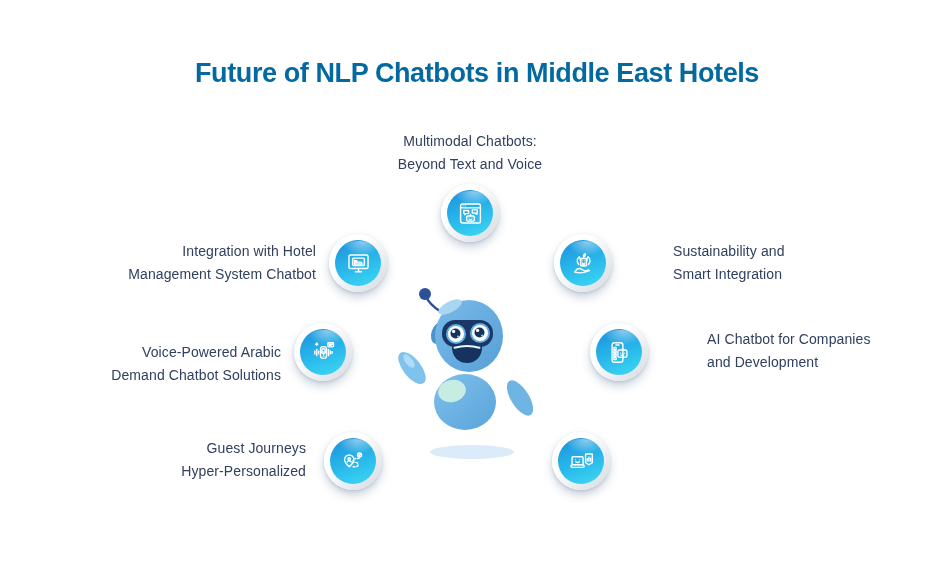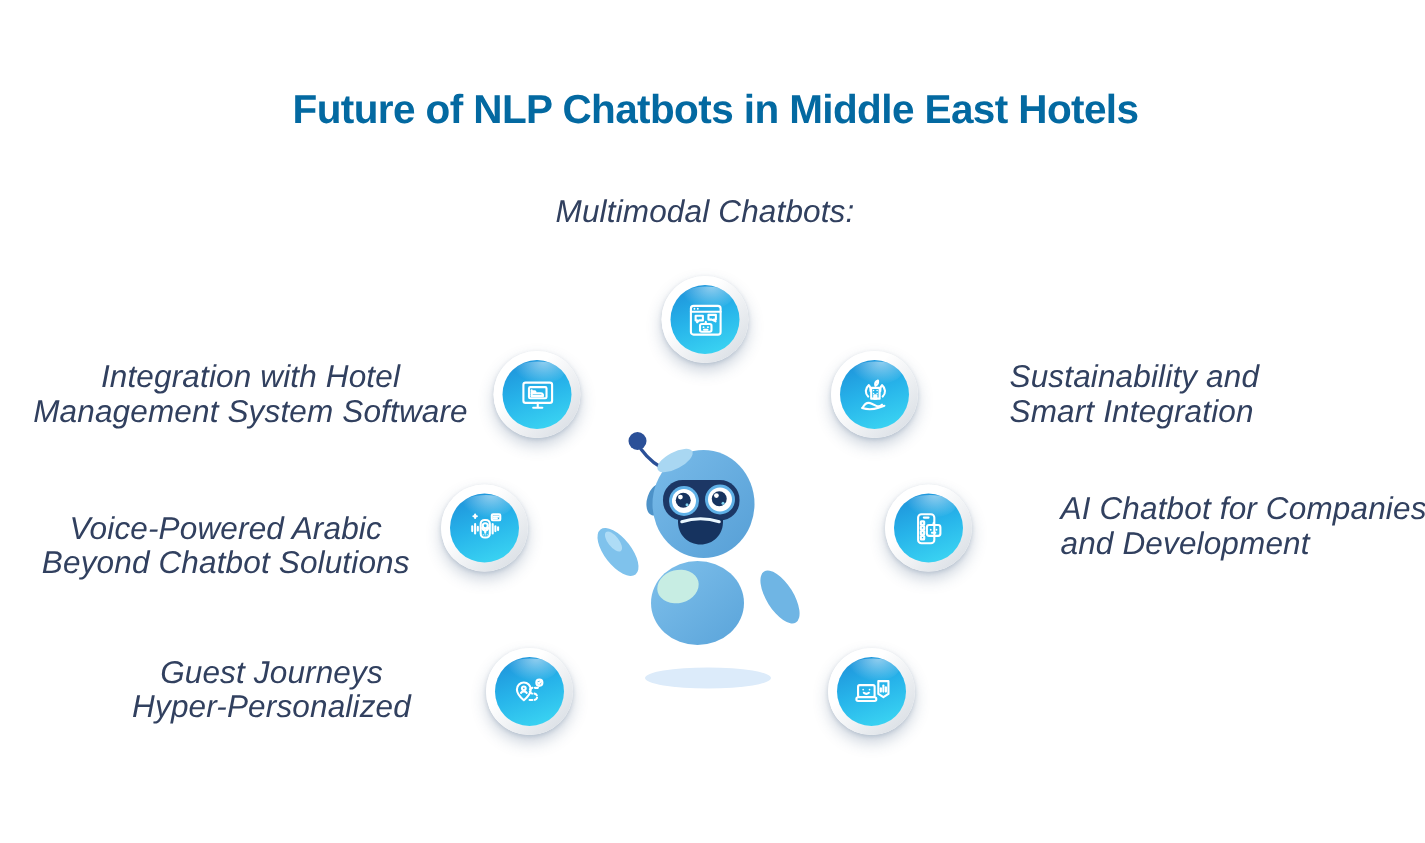--- a/index.html
+++ b/index.html
@@ -5,25 +5,25 @@
   html,body{margin:0;padding:0;background:#fff;}
   .canvas{
     position:relative;width:950px;height:562px;background:#ffffff;overflow:hidden;
     font-family:"Liberation Sans",sans-serif;
   }
   .title{
     position:absolute;left:2px;top:58px;width:100%;text-align:center;
     font-size:27px;font-weight:bold;letter-spacing:-0.4px;color:#0369a1;margin:0;
   }
   .label{
-    position:absolute;font-size:21px;line-height:23px;color:#31405F;letter-spacing:0.1px;font-style:italic;
+    position:absolute;font-size:14px;line-height:23px;color:#31405F;letter-spacing:0.1px;
   }
   .label span{display:block;}
   .lbl-center{text-align:center;}
-  .lbl-right{text-align:center;}
+  .lbl-right{text-align:right;}
   .lbl-left{text-align:left;margin-left:45px;}
 
   .lbl-multimodal{left:318px;top:130px;width:304px;}
   .lbl-integration{left:18px;top:240px;width:298px;}
   .lbl-voice{left:20px;top:328px;width:261px;margin-top:13px;}
   .lbl-hyper{left:56px;top:437px;width:250px;}
   .lbl-sustainability{left:628px;top:240px;width:290px;}
   .lbl-aichatbot{left:662px;top:328px;width:280px;}
   .lbl-rising{left:627px;top:426px;width:305px;}
 
@@ -59,28 +59,29 @@
 </style>
 </head>
 <body>
 
 <div class="canvas">
 
   <h1 class="title">Future of NLP Chatbots in Middle East Hotels</h1>
 
   <div class="label lbl-center lbl-multimodal">
     <span>Multimodal Chatbots:</span>
+    <span>Beyond Text and Voice</span>
   </div>
   <div class="label lbl-right lbl-integration">
     <span>Integration with Hotel</span>
-    <span>Management System Software</span>
+    <span>Management System Chatbot</span>
   </div>
   <div class="label lbl-right lbl-voice">
     <span>Voice-Powered Arabic</span>
-    <span>Beyond Chatbot Solutions</span>
+    <span>Demand Chatbot Solutions</span>
   </div>
   <div class="label lbl-right lbl-hyper">
     <span>Guest Journeys</span>
     <span>Hyper-Personalized</span>
   </div>
   <div class="label lbl-left lbl-sustainability">
     <span>Sustainability and</span>
     <span>Smart Integration</span>
   </div>
   <div class="label lbl-left lbl-aichatbot">

